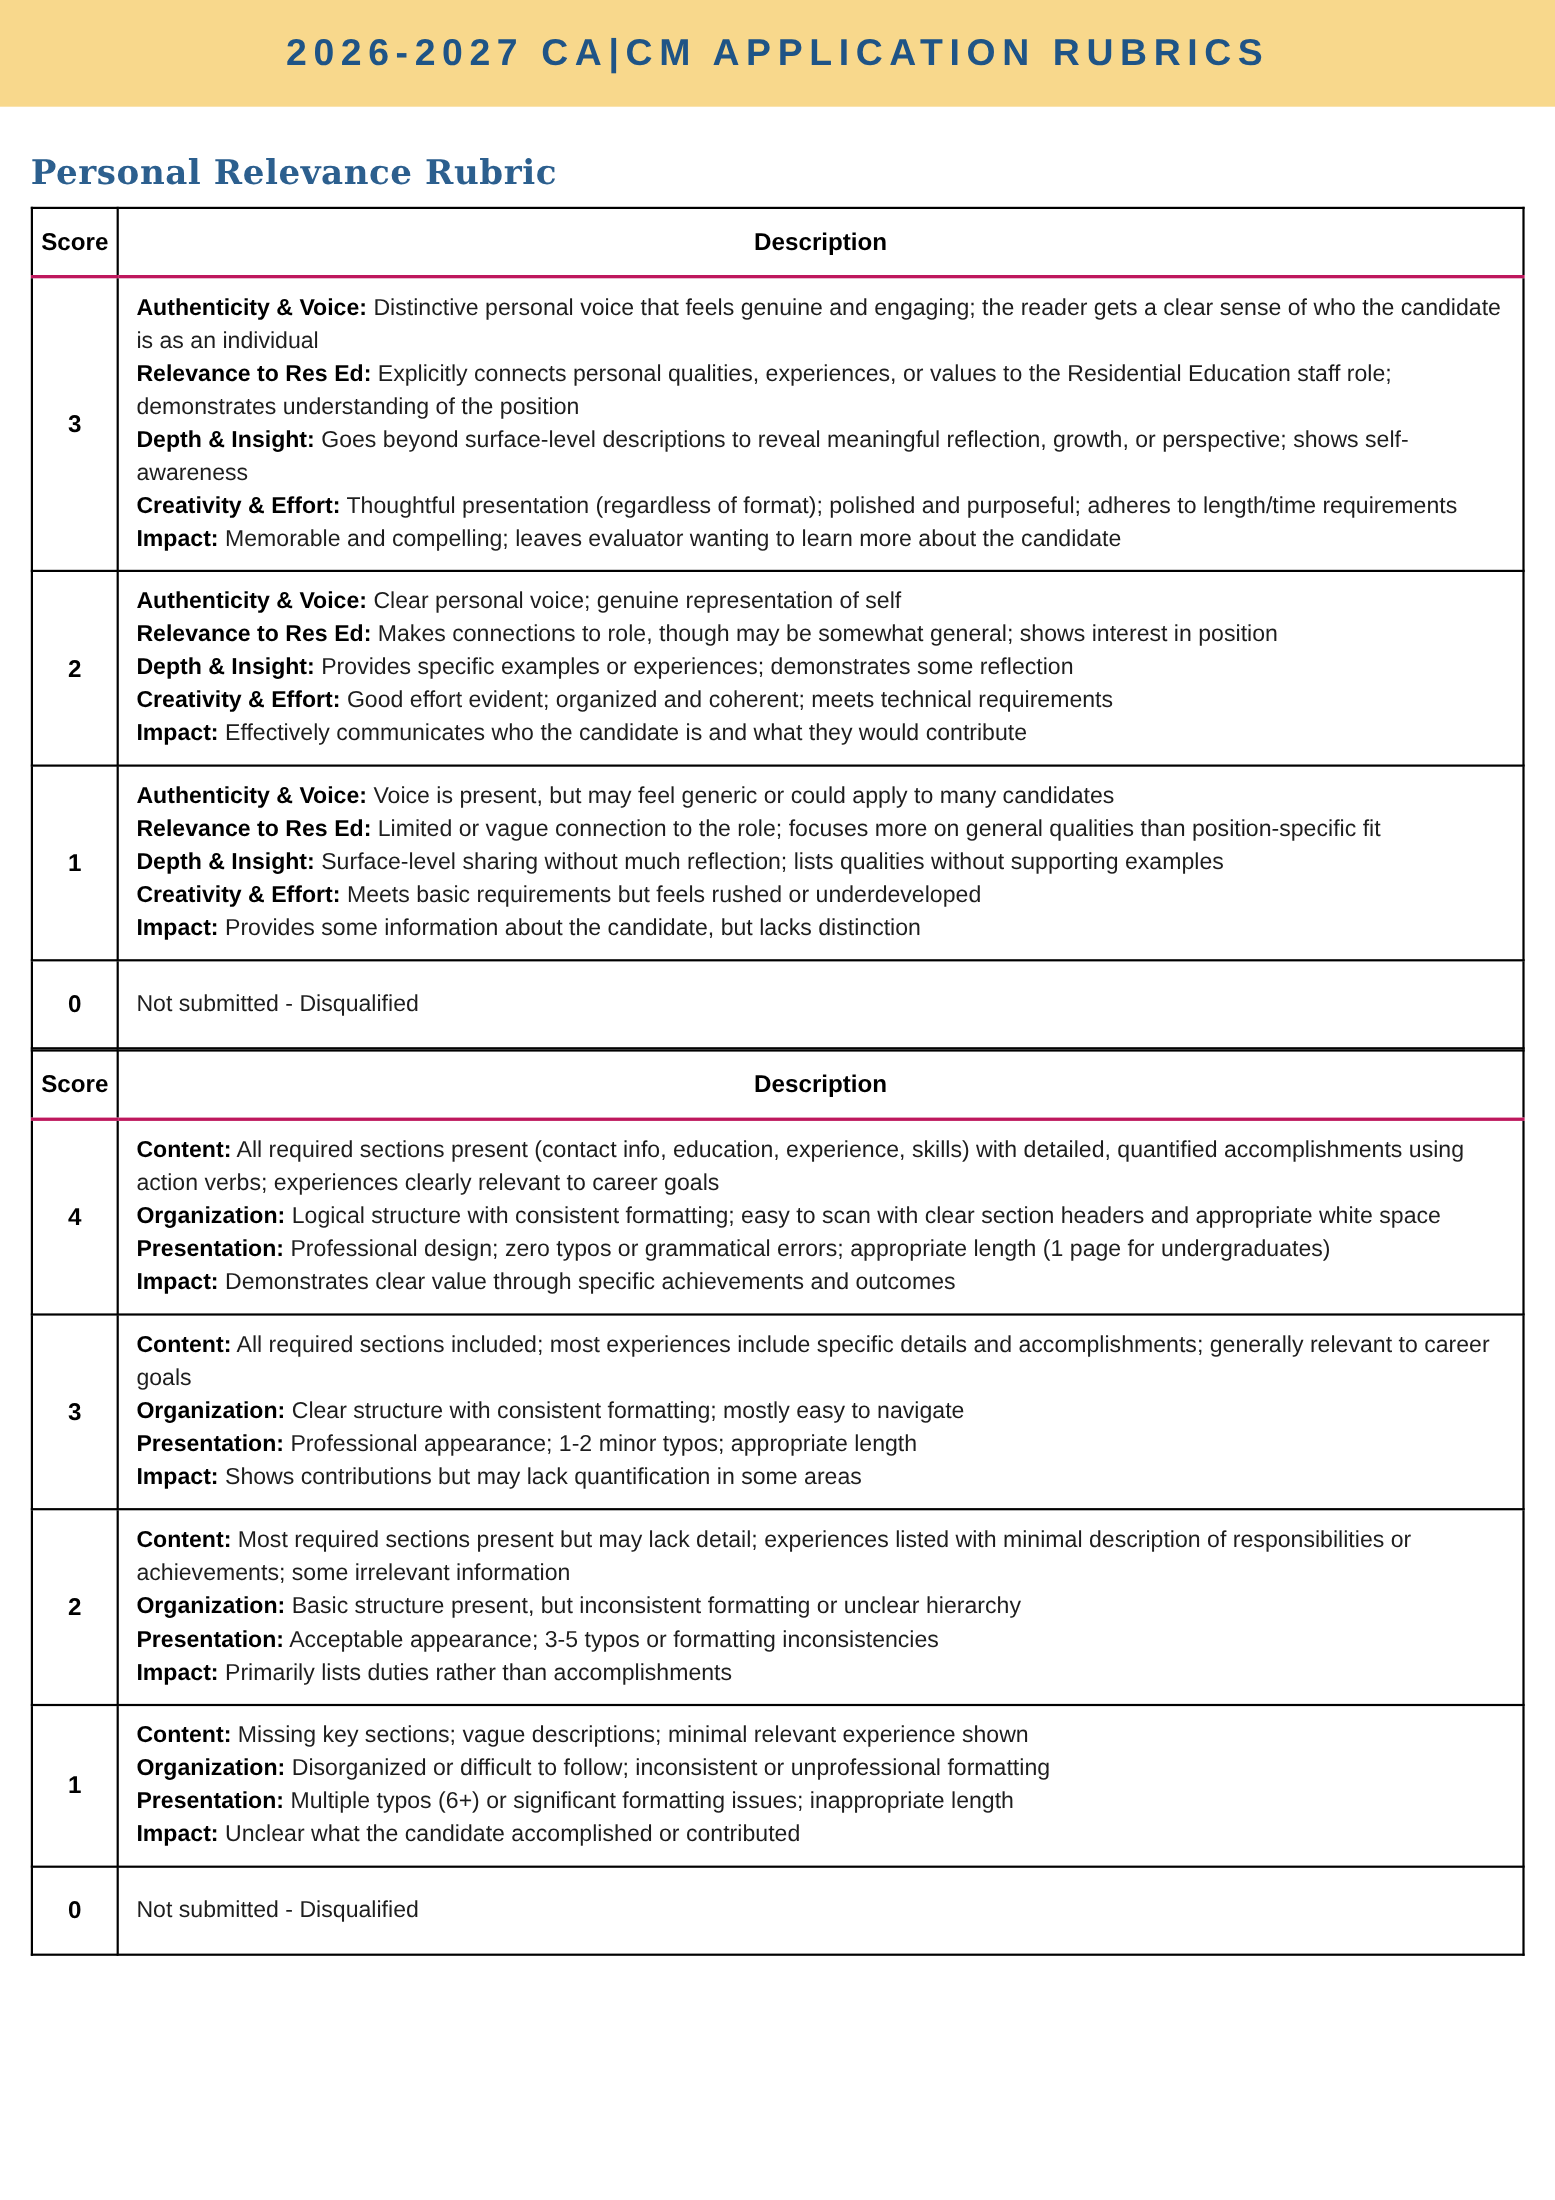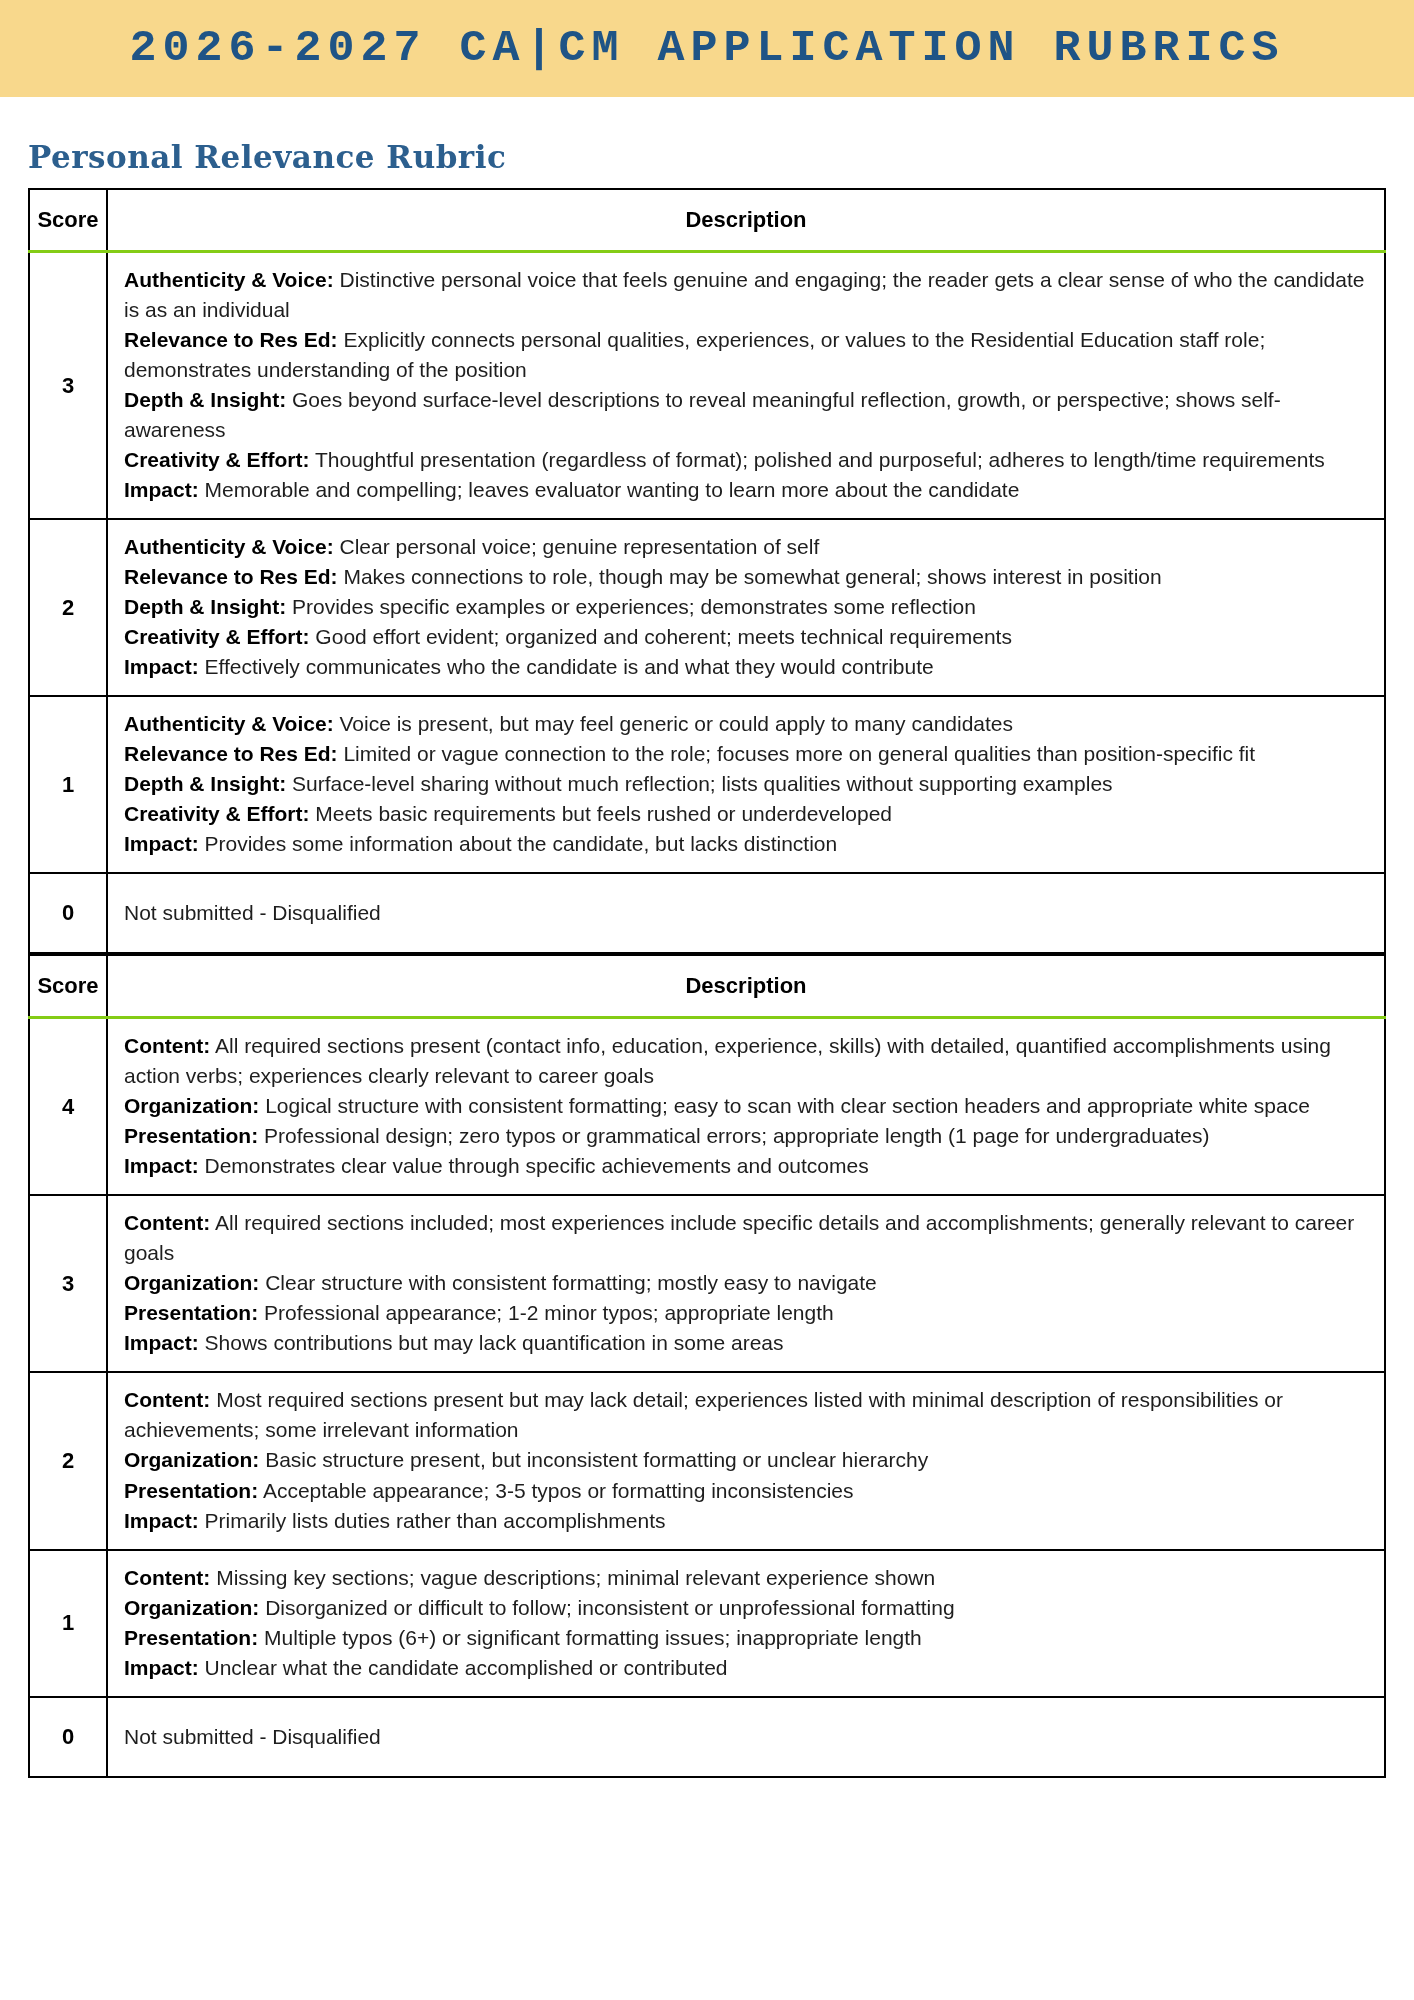--- a/index.html
+++ b/index.html
@@ -19,23 +19,23 @@
   .banner {
     width: 100%;
     height: 97px;
     background: #f8d88c;
     display: flex;
     align-items: center;
     justify-content: center;
   }
   .banner h1 {
     margin: 0;
-    font-family: Liberation Mono, monospace;
-    font-weight: bold;
-    font-size: 45px;
+    font-family: Liberation Sans, sans-serif;
+    font-weight: bold;
+    font-size: 34px;
     letter-spacing: 6px;
     color: #1f5486;
     white-space: nowrap;
   }
 
   main {
     padding: 0 28px 30px 28px;
   }
 
   h2.section-title {
@@ -54,21 +54,21 @@
   table.rubric-table {
     border-collapse: collapse;
     width: 100%;
     table-layout: fixed;
   }
   table.rubric-table th,
   table.rubric-table td {
     border: 2px solid #000000;
   }
   table.rubric-table thead th {
-    border-bottom: 3px solid #84cc16;
+    border-bottom: 3px solid #be185d;
     height: 60px;
     font-size: 22px;
     font-weight: bold;
     color: #000000;
     vertical-align: middle;
     background: #ffffff;
   }
   th.score-col {
     width: 76px;
     text-align: center;

